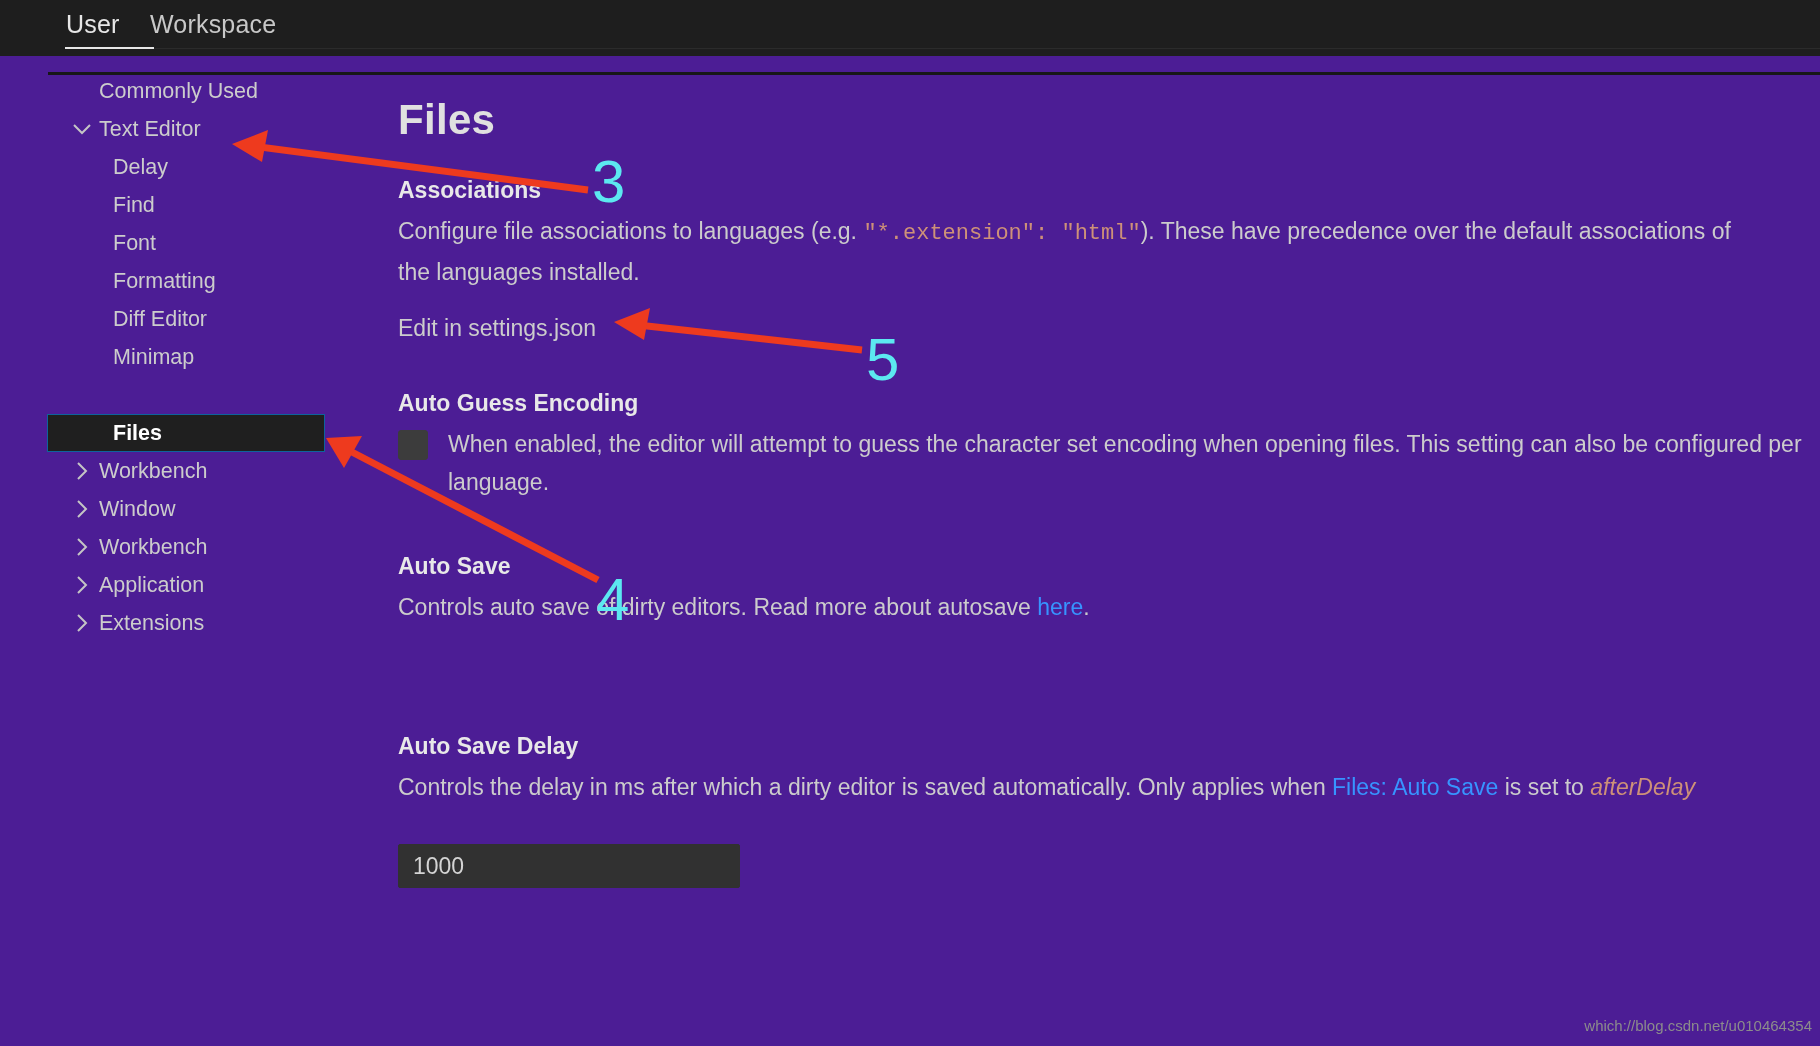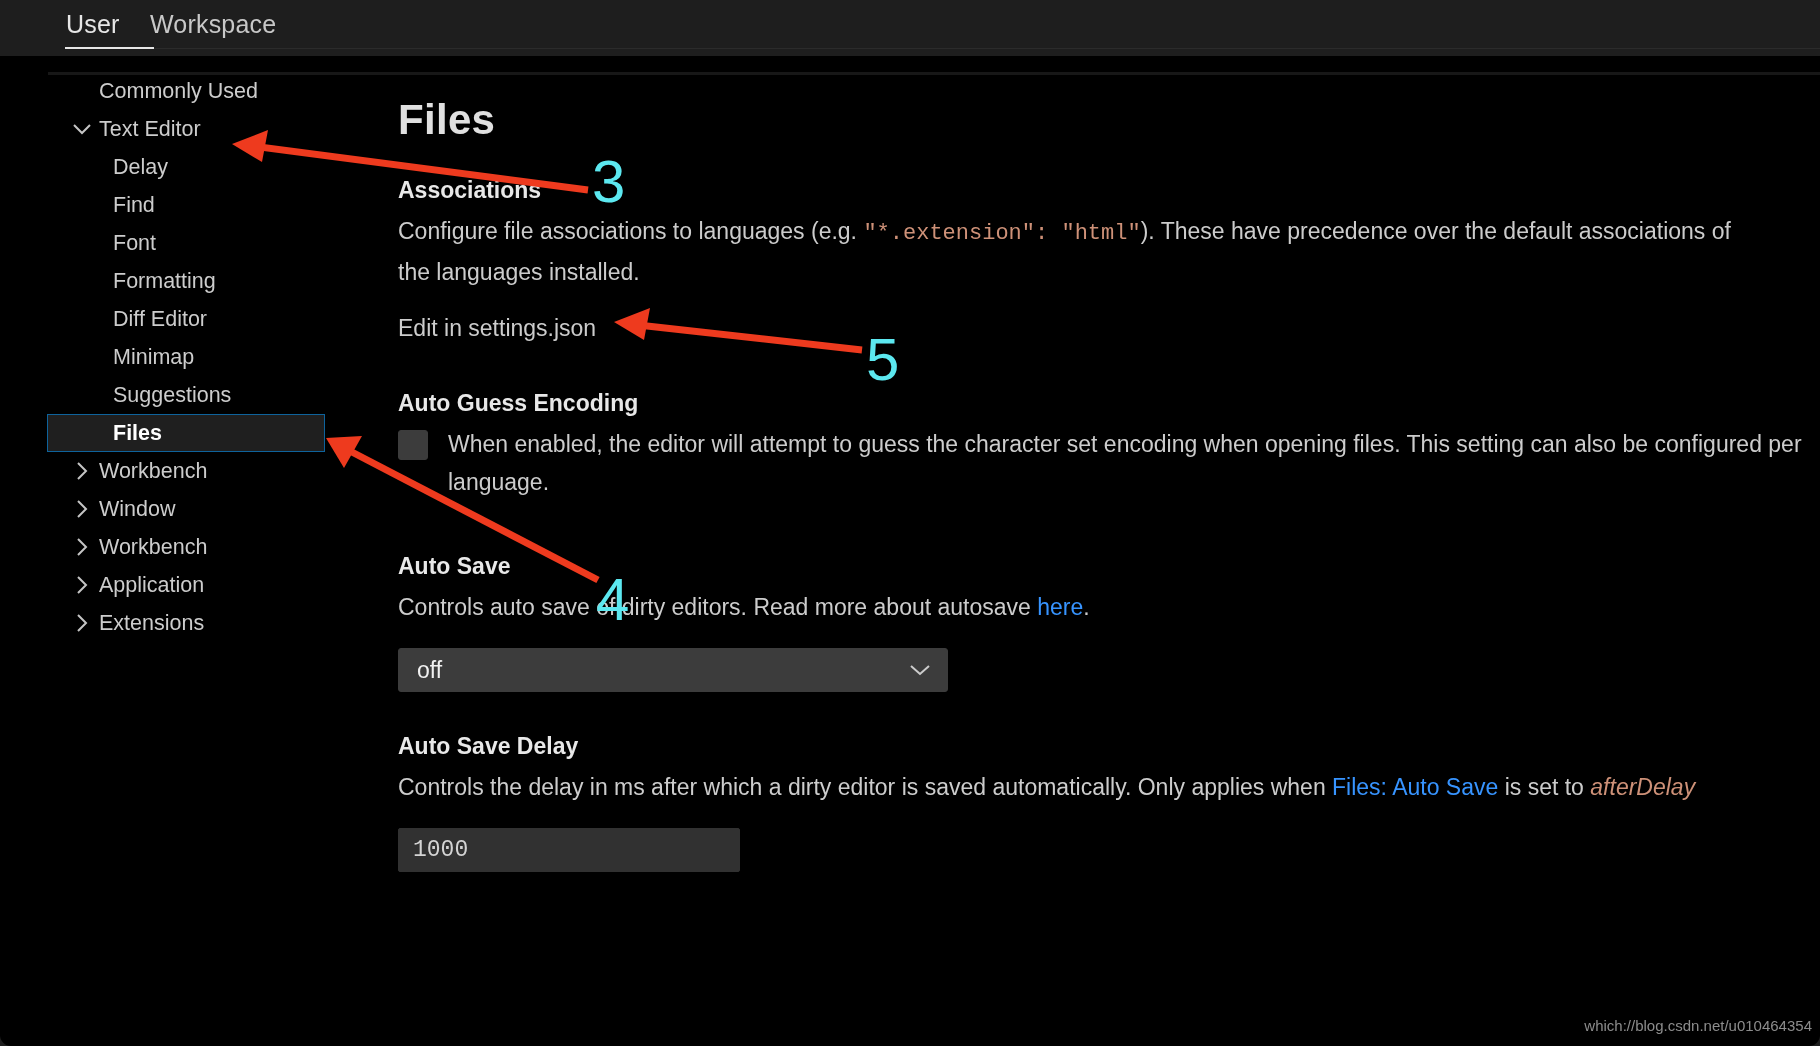--- a/index.html
+++ b/index.html
@@ -2,21 +2,21 @@
 <html><head>
 <meta charset="utf-8">
 <style>
   * { box-sizing: border-box; margin: 0; padding: 0; }
   html, body {
     width: 1820px; height: 1046px;
     background: #1e1e1e;
     font-family: "Liberation Sans", sans-serif;
     overflow: hidden;
   }
-  #root { position: relative; width: 1820px; height: 1046px; background: #000000; border-radius: 11px; }
+  #root { position: relative; width: 1820px; height: 1046px; background: #4c1d95; }
 
   
   .tabbar {
     position: absolute; left: 0; top: 0; width: 1820px; height: 56px;
     background: #1e1e1e;
   }
   .tab {
     position: absolute; top: 10px;
     font-size: 25px; color: #cccccc; letter-spacing: .2px;
     padding-bottom: 12px; cursor: pointer;
@@ -172,23 +172,20 @@
       </div>
       <div class="toc-item child" style="top: 190px;">
         <span class="toc-label">Formatting</span>
       </div>
       <div class="toc-item child" style="top: 228px;">
         <span class="toc-label">Diff Editor</span>
       </div>
       <div class="toc-item child" style="top: 266px;">
         <span class="toc-label">Minimap</span>
       </div>
-      <div class="toc-item child" style="top: 304px;">
-        <span class="toc-label">Suggestions</span>
-      </div>
       <div class="toc-item child selected" style="top: 342px;">
         <span class="toc-label">Files</span>
       </div>
       <div class="toc-item depth0" style="top: 380px;">
         <span class="twisty">
           <svg width="12" height="20" viewBox="0 0 12 20">
             <path d="M2 2 L10 10 L2 18" fill="none" stroke="#c5c5c5" stroke-width="2"></path>
           </svg>
         </span>
         <span class="toc-label">Workbench</span>
@@ -246,36 +243,28 @@
       <div class="checkbox"></div>
       <div class="checkbox-text">When enabled, the editor will attempt to guess the character set encoding when opening files. This setting can also be configured per language.</div>
     </div>
   </div>
 
   <div class="setting-block" style="top:553px;">
     <div class="setting-title">Auto Save</div>
     <div class="setting-desc">
       <span>Controls auto save of dirty editors. Read more about autosave </span><a class="link">here</a><span>.</span>
     </div>
-    <div class="select-box" style="margin-top:22px;">
-      <span class="select-value">off</span>
-      <span class="select-chevron">
-        <svg width="22" height="14" viewBox="0 0 22 14">
-            <path d="M2 3 L11 11 L20 3" fill="none" stroke="#cccccc" stroke-width="2"></path>
-          </svg>
-      </span>
-    </div>
   </div>
 
   <div class="setting-block" style="top:733px;">
     <div class="setting-title">Auto Save Delay</div>
     <div class="setting-desc">
       <span>Controls the delay in ms after which a dirty editor is saved automatically. Only applies when </span><a class="link">Files: Auto Save</a><span> is set to </span><span class="italic-code">afterDelay</span>
     </div>
-    <div class="text-input" style="margin-top:22px;font-family:Liberation Mono, monospace;">
+    <div class="text-input" style="margin-top:38px;">
       <span class="text-input-value">1000</span>
     </div>
   </div>
 
   <svg class="anno-svg">
 
     <g>
       <line x1="588" y1="190" x2="252" y2="146" stroke="#ee3a1e" stroke-width="7"></line>
       <polygon points="232,144 268,130 262,162" fill="#ee3a1e"></polygon>
     </g>

